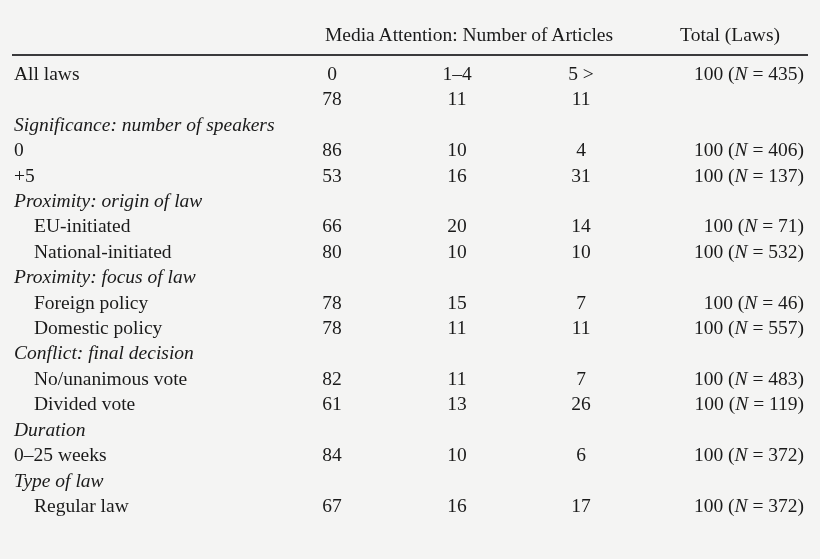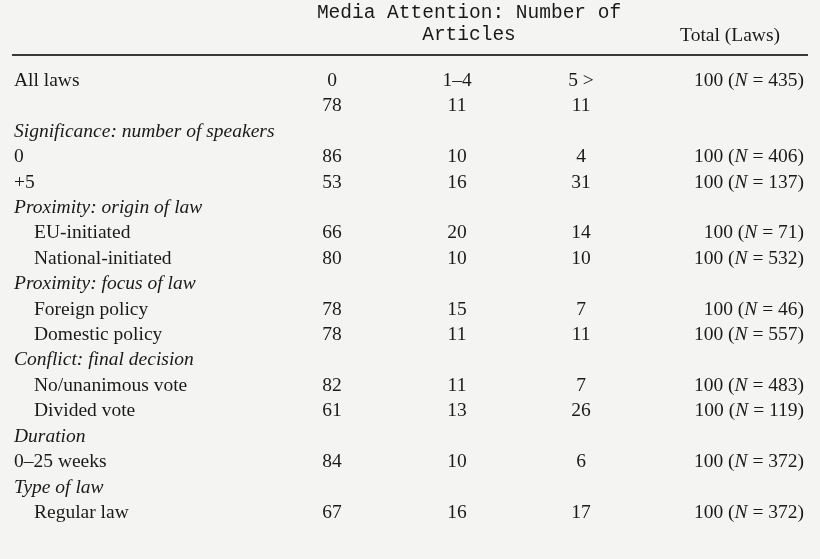--- a/index.html
+++ b/index.html
@@ -37,21 +37,20 @@
     font-weight: normal;
     padding: 0;
     vertical-align: bottom;
   }
   .head-row th {
     height: 46px;
     padding-bottom: 6px;
   }
   .head-span {
     text-align: center;
-    font-family: Liberation Mono, monospace;
   }
   .head-total {
     text-align: center;
     padding-right: 4px;
   }
   .rule-row td {
     padding: 0;
     height: 0;
   }
   .rule {
@@ -61,21 +60,21 @@
     margin-top: 2px;
     margin-bottom: 0;
   }
   tbody td {
     padding: 0;
     height: 25.4px;
     line-height: 25.4px;
     vertical-align: middle;
   }
   tbody tr:first-child td {
-    padding-top: 11px;
+    padding-top: 5px;
   }
   td.label {
     text-align: left;
     padding-left: 2px;
     white-space: nowrap;
   }
   td.label.indent {
     padding-left: 22px;
   }
   td.section {

